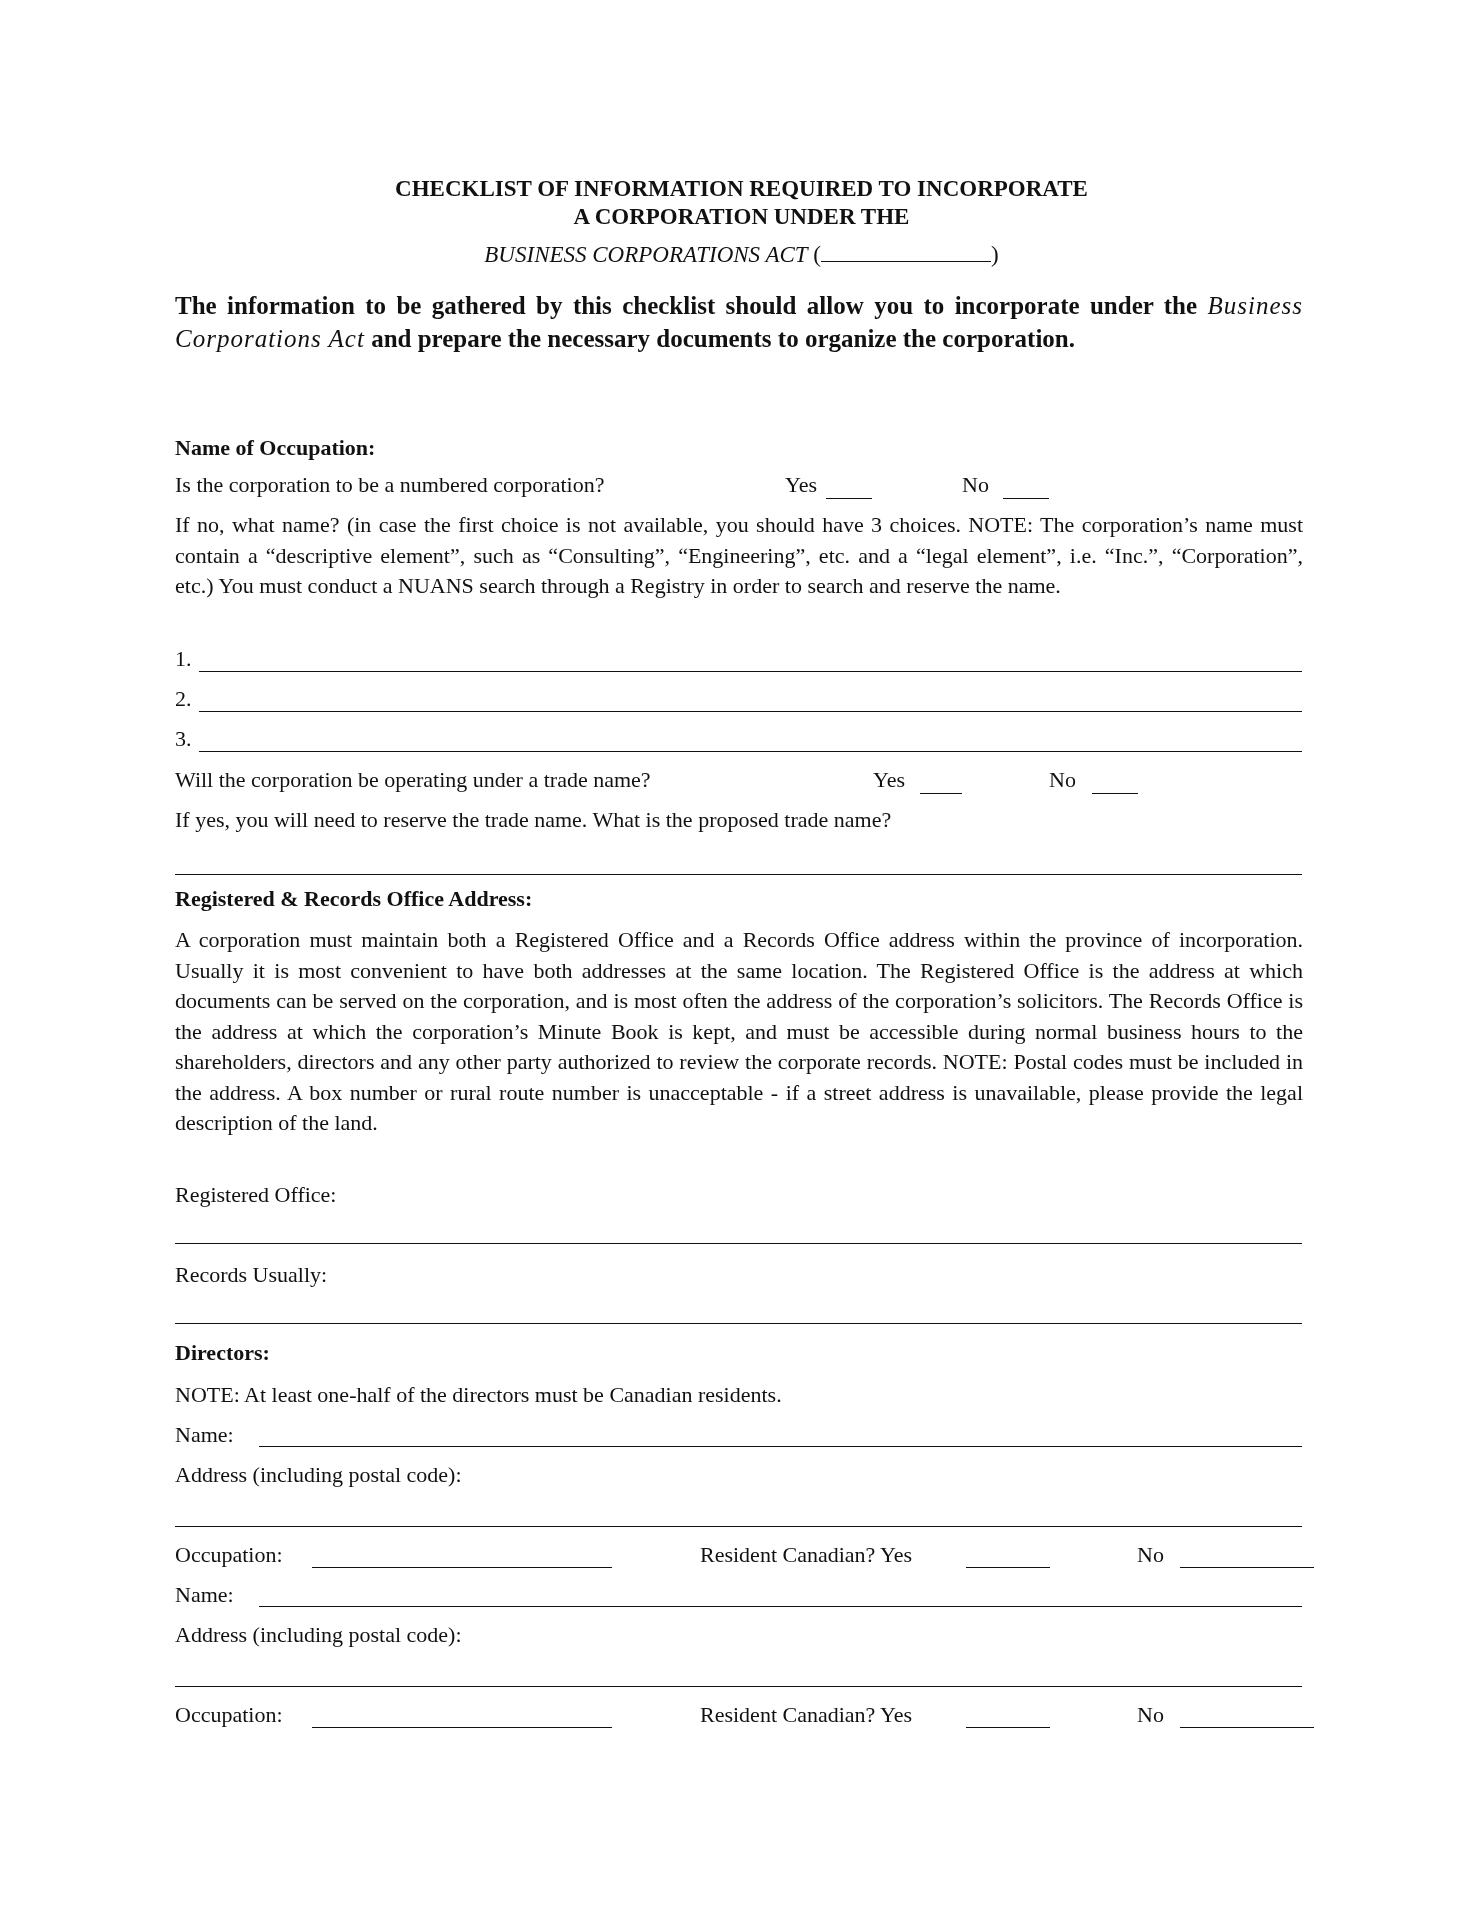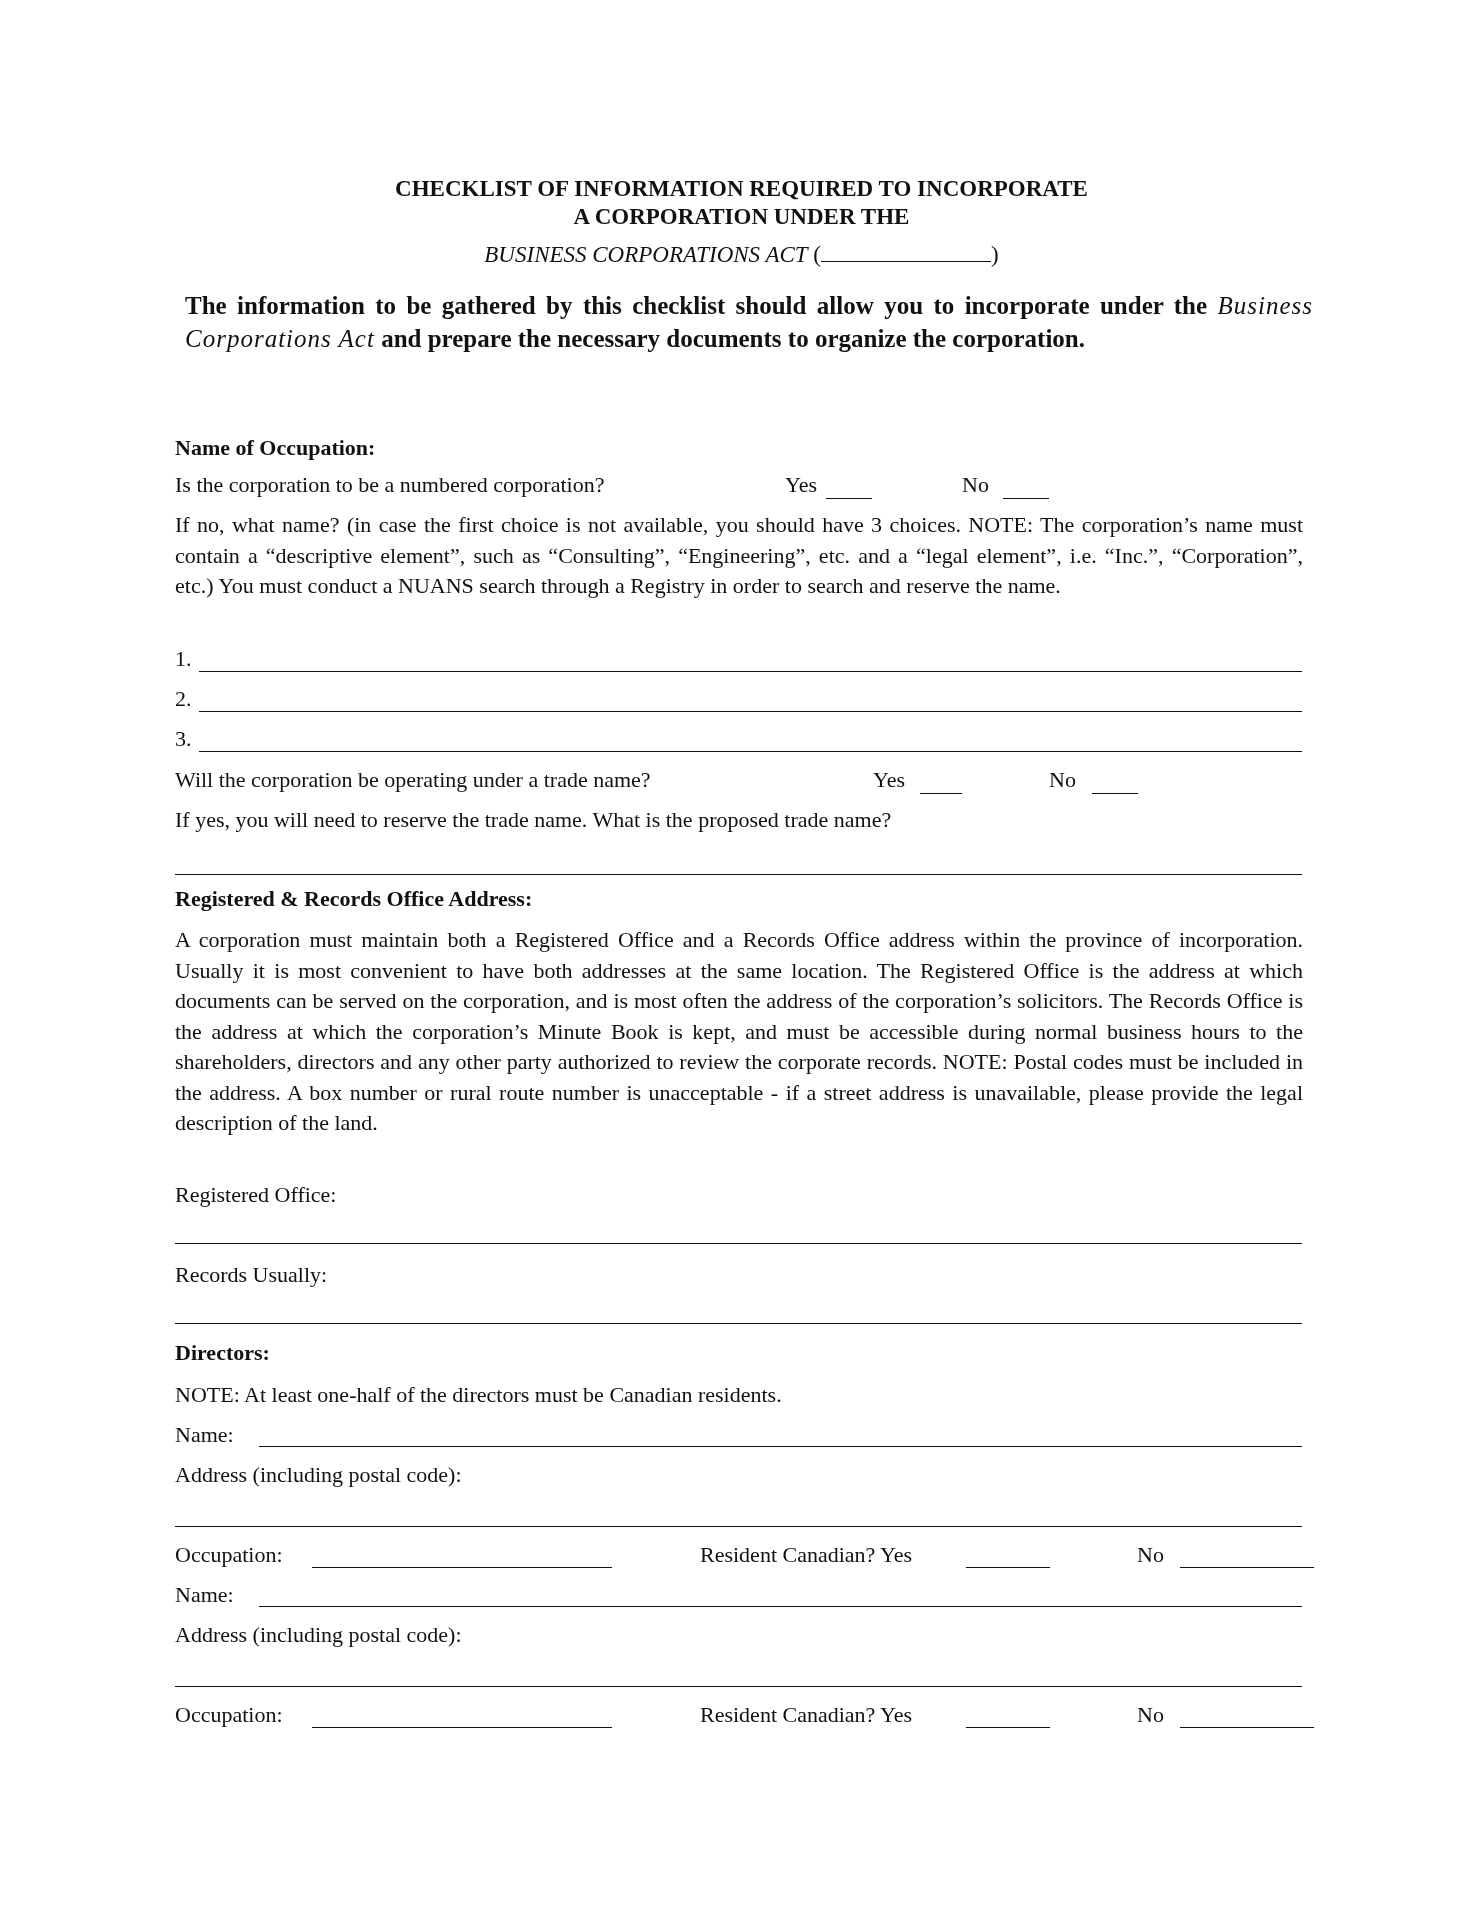--- a/index.html
+++ b/index.html
@@ -33,21 +33,21 @@
 </style>
 </head>
 <body>
 
 <div class="abs title" style="top:175px;">CHECKLIST OF INFORMATION REQUIRED TO INCORPORATE</div>
 <div class="abs title" style="top:203px;">A CORPORATION UNDER THE</div>
 <div class="abs title title-italic" style="top:241px;">
   <span>BUSINESS CORPORATIONS ACT</span><span style="font-style:normal"> (</span><span class="blank-inline" style="width:170px;"></span><span style="font-style:normal">)</span>
 </div>
 
-<div class="abs intro" style="top:289px;margin-left:10px;">
+<div class="abs intro" style="top:289px;">
   <span>The information to be gathered by this checklist should allow you to incorporate under the </span><em>Business Corporations Act</em><span> and prepare the necessary documents to organize the corporation.</span>
 </div>
 
 <div class="abs heading" style="top:435px;">Name of Occupation:</div>
 
 <div class="abs text" style="top:470px;">Is the corporation to be a numbered corporation?</div>
 <div class="abs text" style="top:470px; left:785px;">Yes</div>
 <div class="abs rule" style="top:498px; left:826px; width:46px;"></div>
 <div class="abs text" style="top:470px; left:962px;">No</div>
 <div class="abs rule" style="top:498px; left:1003px; width:46px;"></div>

